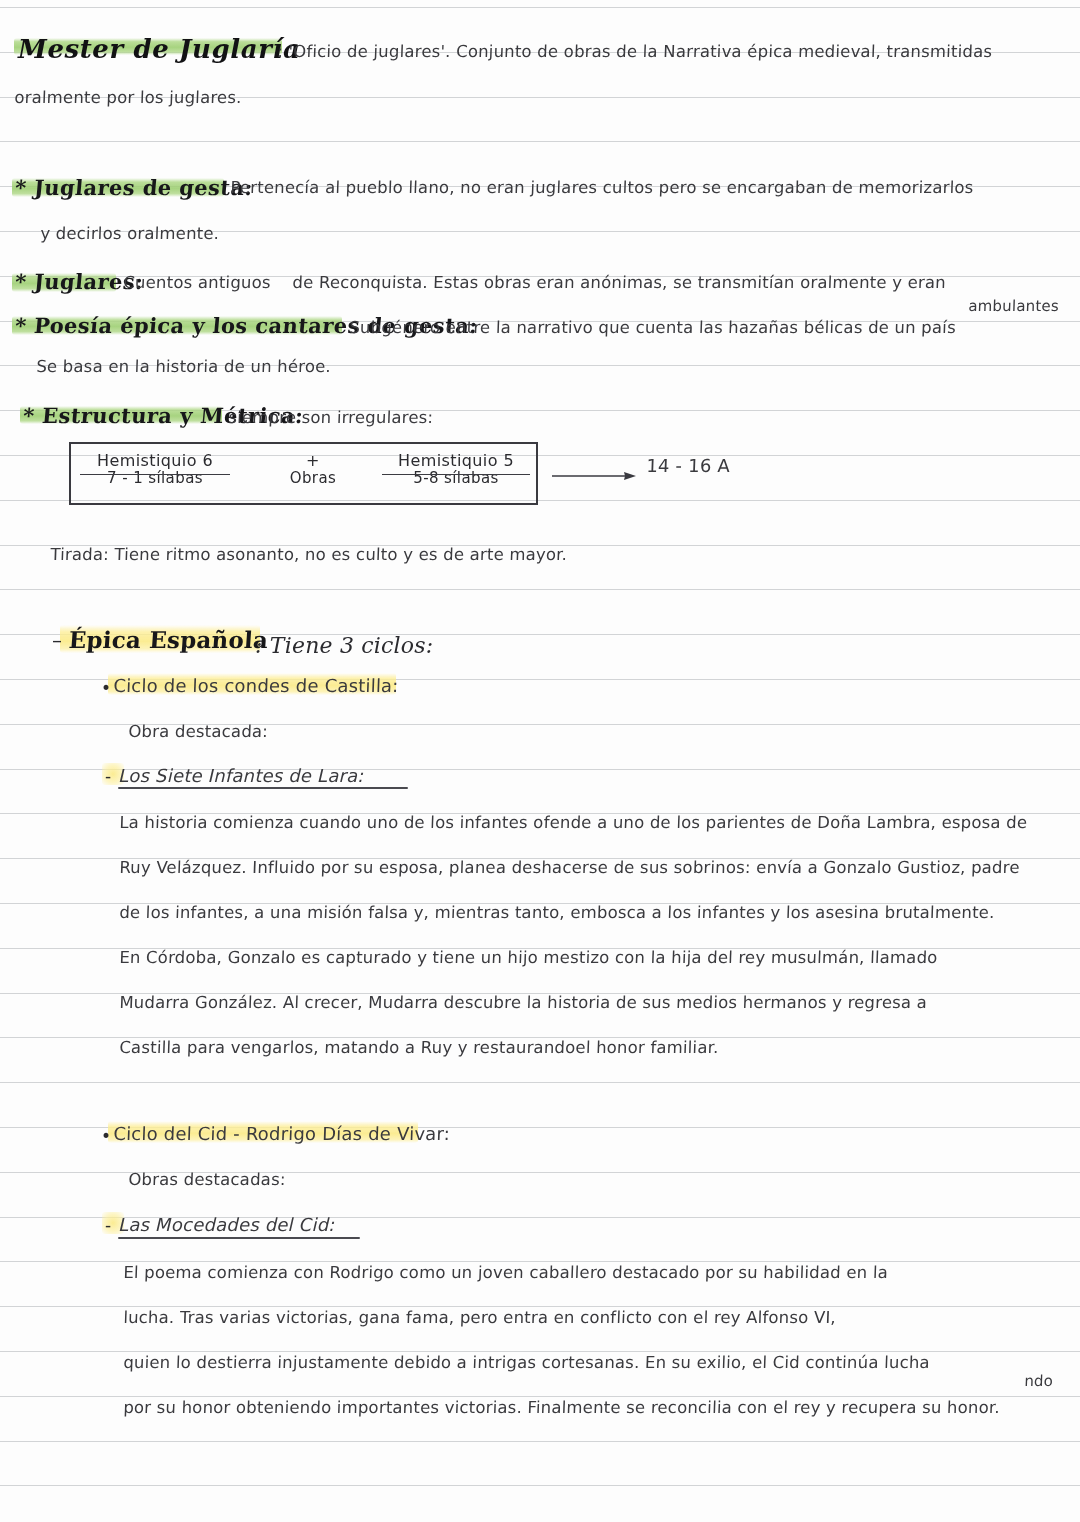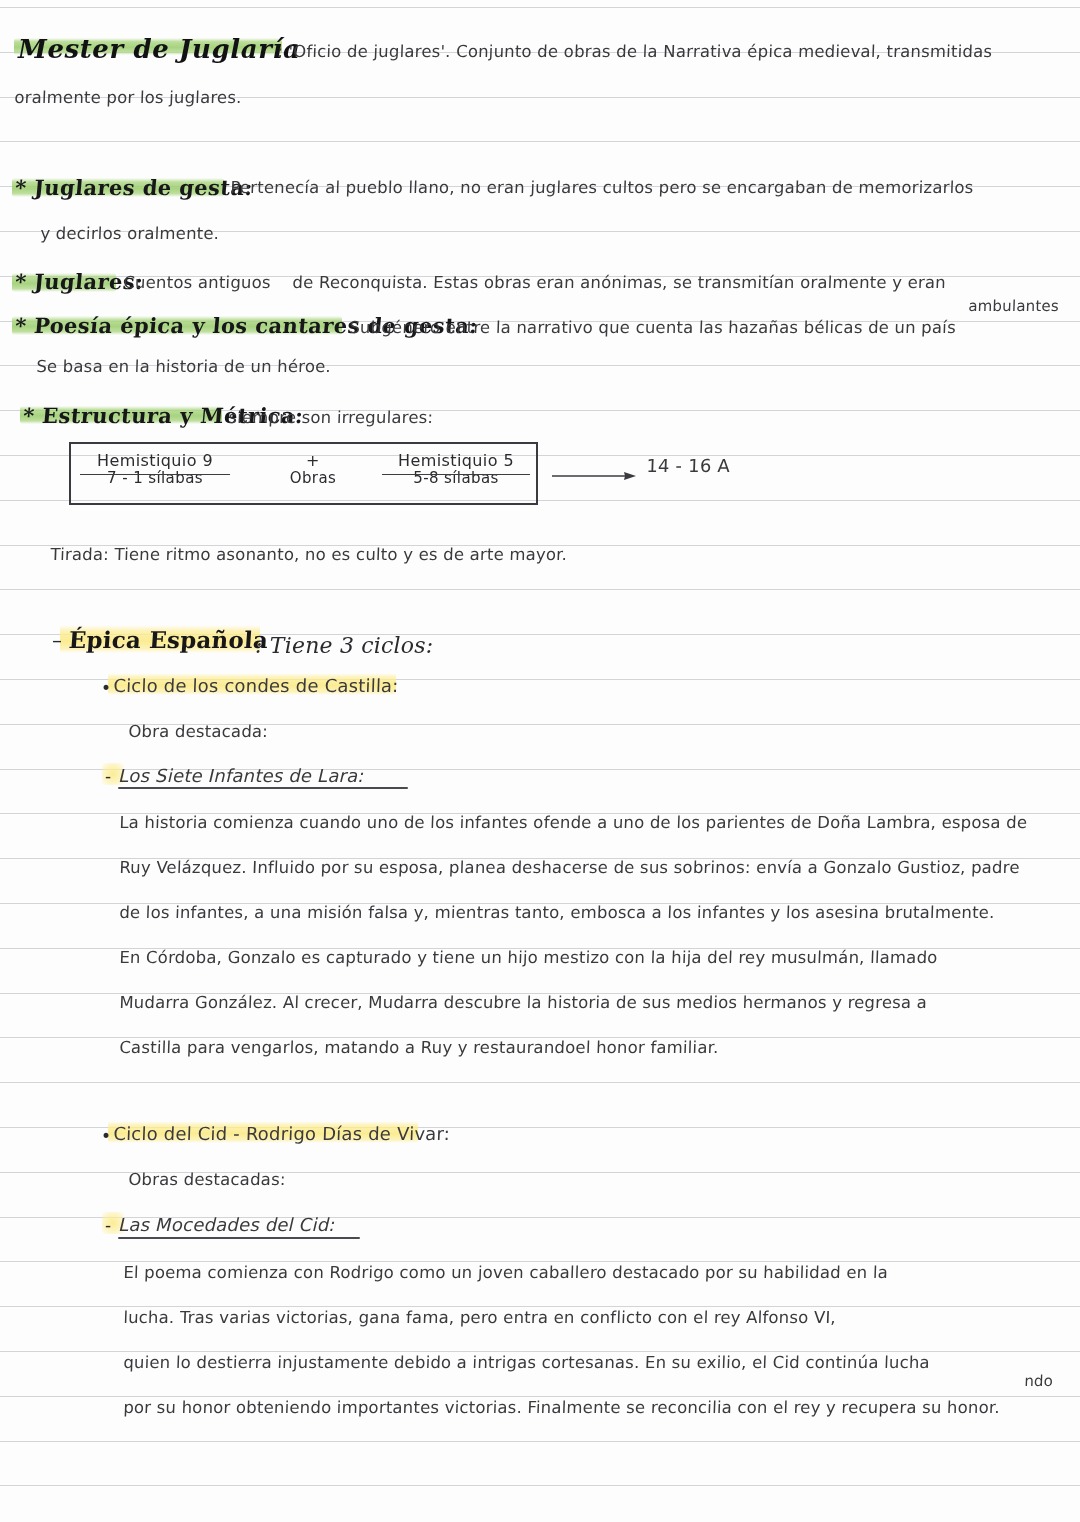--- a/index.html
+++ b/index.html
@@ -237,21 +237,21 @@
     <div class="hl hl-yellow" style="left:108px; top:1121px; width:310px; height:22px;"></div>
     <div class="hl hl-yellow-dot" style="left:102px; top:1212px; width:22px; height:22px;"></div>
   </div>
 
   <div class="uline" style="left:118px; top:787px;  width:290px;"></div>
   <div class="uline" style="left:118px; top:1237px; width:242px;"></div>
 
   <div id="metricbox"></div>
 
   <div class="frac" style="left:75px; top:452px; width:160px;">
-    <span class="num">Hemistiquio 9</span>
+    <span class="num">Hemistiquio 6</span>
     <span class="den">7 - 1 sílabas</span>
   </div>
   <div class="fracline" style="left:80px; top:474px; width:150px; z-index:5;"></div>
 
   <div class="frac" style="left:258px; top:452px; width:110px;">
     <span class="num">+</span>
     <span class="den">Obras</span>
   </div>
 
   <div class="frac" style="left:376px; top:452px; width:160px;">

